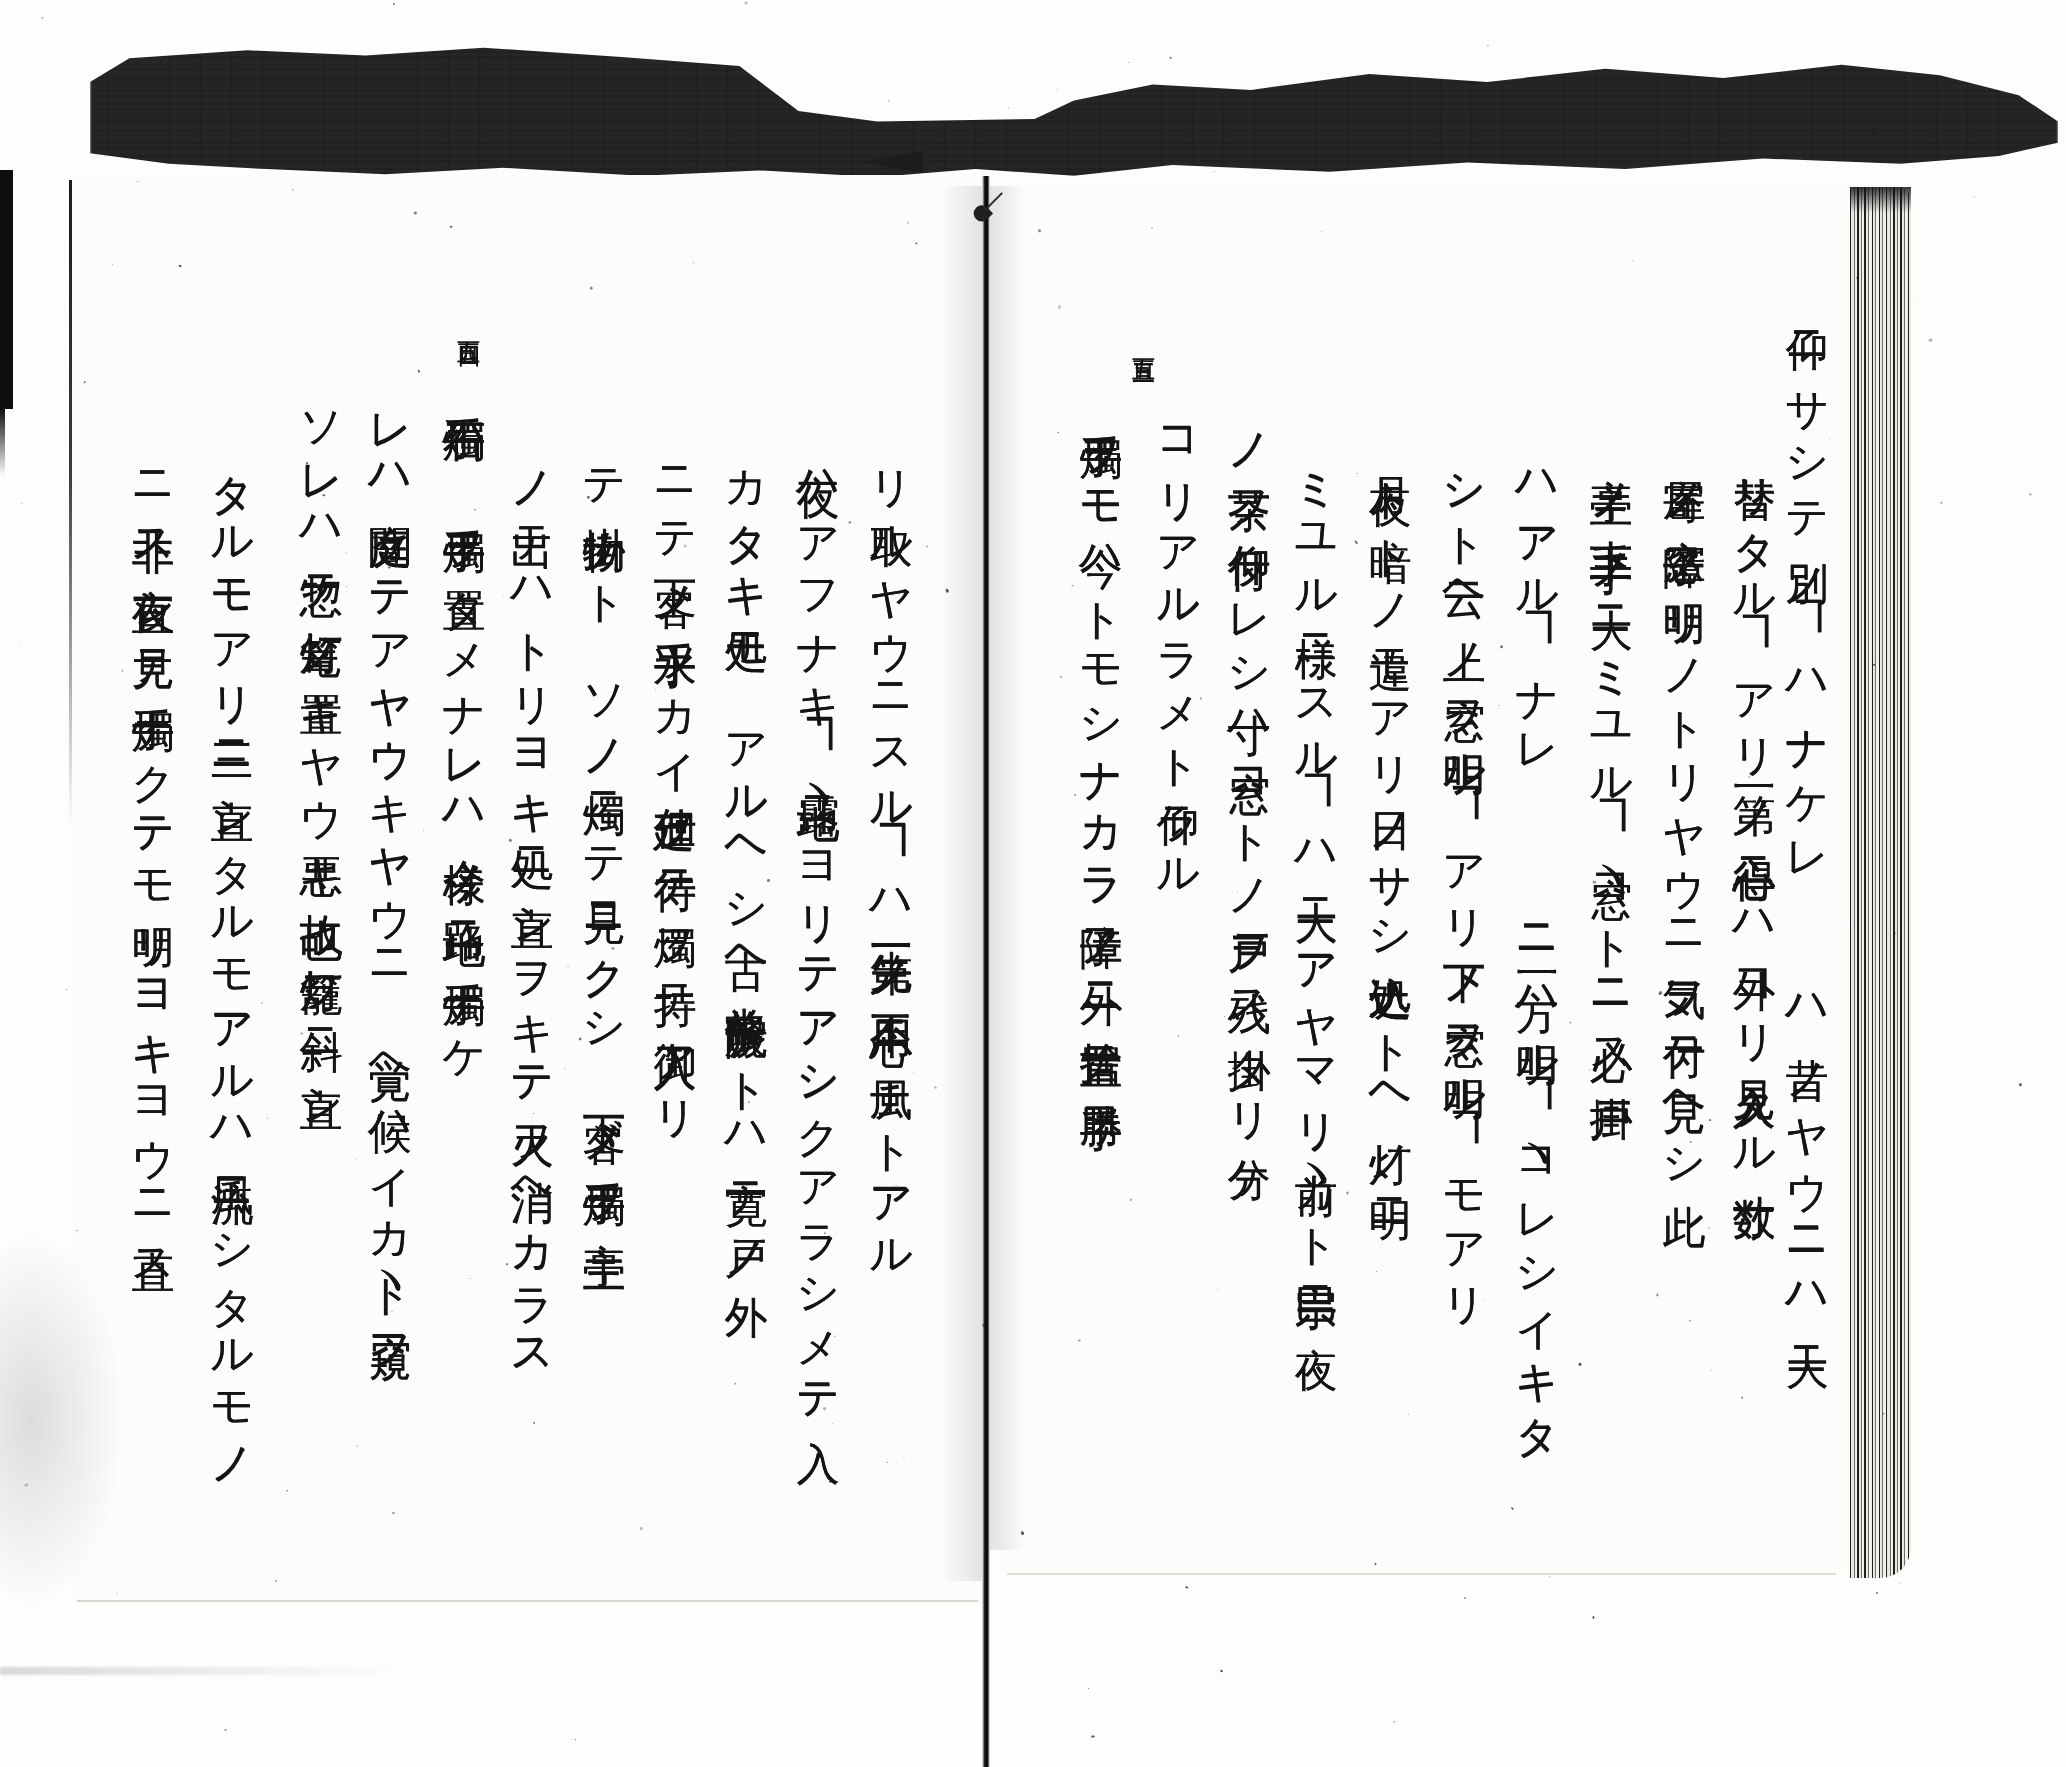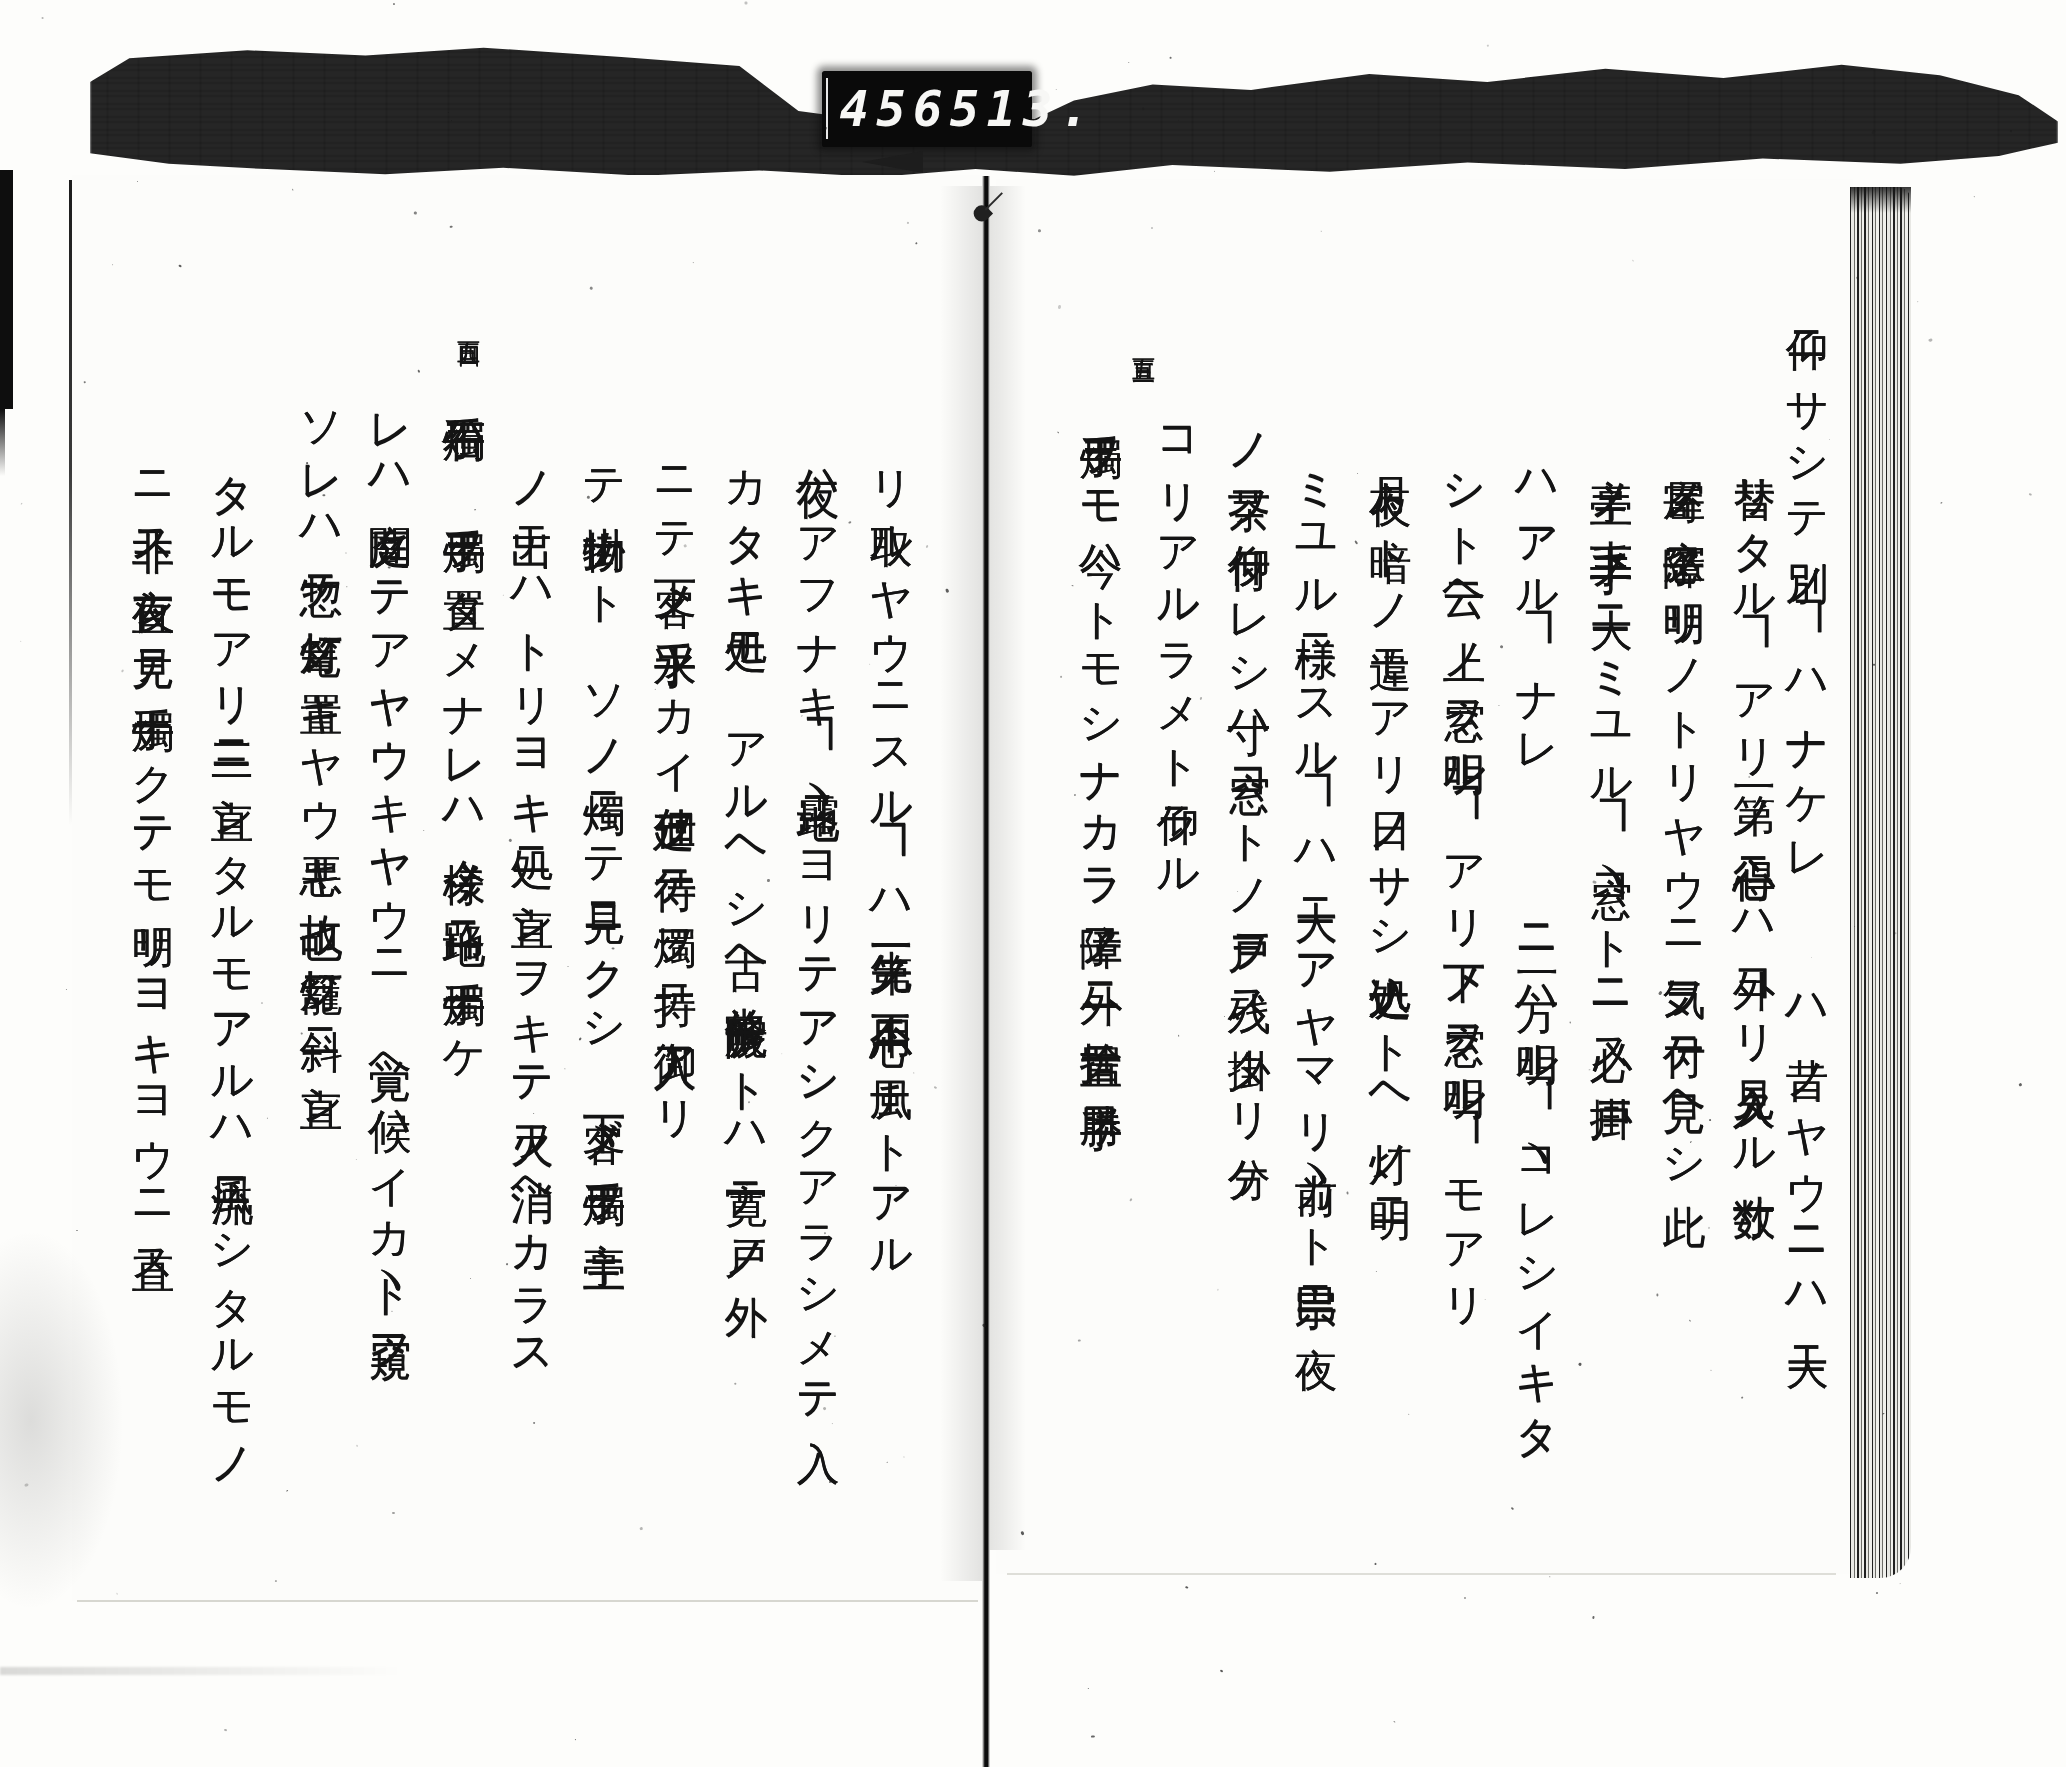--- a/index.html
+++ b/index.html
@@ -81,25 +81,20 @@
   .col.raised{letter-spacing:7.2px;}
   .col.header{font-size:23px;letter-spacing:2.6px;text-shadow:0.2px 0.2px 0 #141414;}
 </style>
 </head>
 <body>
 
 <div id="stage">
 
   <div class="band"></div>
 
-  <div class="counter">
-    <div class="tick"></div>
-    <span class="digits left">456</span>
-    <span class="digits right">513.</span>
-  </div>
   <div class="arrow"></div>
 
   <div class="page left-page"></div>
   <div class="page right-page"></div>
   <div class="left-page-edge"></div>
   <div class="page-bottom-left"></div>
   <div class="page-bottom-right"></div>
   <div class="gutter-shade-l"></div>
   <div class="gutter-shade-r"></div>
   <div class="gutter"></div>

